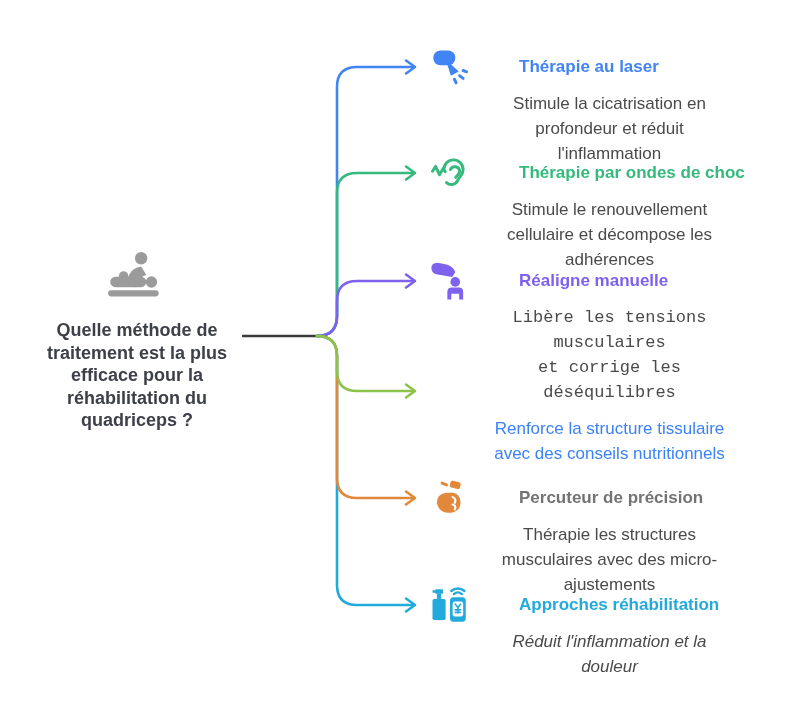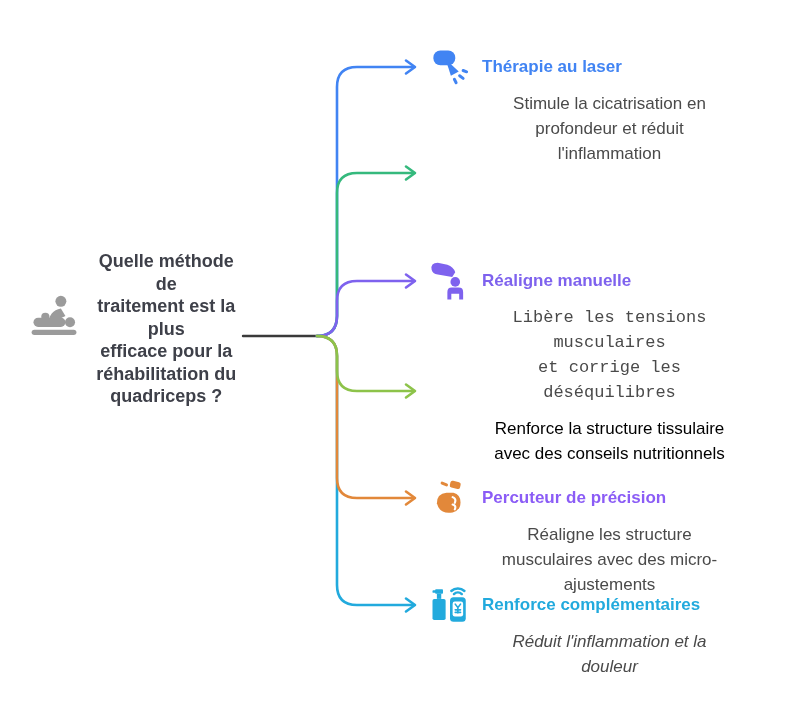--- a/index.html
+++ b/index.html
@@ -3,29 +3,29 @@
 <meta charset="utf-8">
 <style>
   html,body{margin:0;padding:0;}
   body{
     width:806px;height:728px;position:relative;background:#ffffff;
     font-family:"Liberation Sans", sans-serif;overflow:hidden;
   }
   #connectors{position:absolute;left:0;top:0;width:806px;height:728px;}
   .center-node{
     position:absolute;left:28px;top:250px;width:218px;
-    display:flex;flex-direction:row;align-items:center;text-align:center;
+    display:flex;flex-direction:column;align-items:center;text-align:center;
   }
   .center-node .big-icon{width:66px;height:62px;display:block;margin-bottom:7px;}
   .question{
     font-size:18px;font-weight:bold;line-height:22.5px;margin:0;
     white-space:pre-line;
   }
   .branch{position:absolute;left:427px;width:310px;}
-  .branch-header{display:flex;align-items:center;height:44px;}
+  .branch-header{display:flex;align-items:center;height:44px;gap:37px;}
   .branch-header .icon{width:46px;height:44px;flex:0 0 46px;display:flex;align-items:center;justify-content:center;}
   .branch-header .icon svg{width:44px;height:42px;display:block;}
   .branch-title{font-size:17px;font-weight:bold;margin:0 0 0 9px;white-space:nowrap;}
   .branch-desc{
     font-size:17px;line-height:25px;margin:2px 0 0 55px;
     white-space:pre-line;
     text-align:center;
   }
 </style>
 </head>
@@ -77,70 +77,83 @@
       </svg>
     </span>
     <h2 class="branch-title" style="color: rgb(65, 132, 243);">Thérapie au laser</h2>
   </div>
   <p class="branch-desc" style="color: rgb(74, 74, 74);">Stimule la cicatrisation en
 profondeur et réduit
 l'inflammation</p>
 </div>
 
 <div class="branch" style="top:151px">
+  <div class="branch-header">
+    <span class="icon" style="color: rgb(53, 185, 125);">
+      <svg viewBox="0 0 48 48" fill="none" stroke="currentColor" stroke-width="3.4" stroke-linecap="round" stroke-linejoin="round">
+        <path d="M17 20 a11 11 0 0 1 22 0 c0 6 -4 8 -6 12 a8 8 0 0 1 -13 3"></path>
+        <path d="M24.5 20 a5.5 5.5 0 0 1 10.5 2 c0 3 -2.5 4.5 -4.5 7"></path>
+        <path d="M4 22 l3.5 -5.5 4.5 9.5 4 -7 2.5 3.5"></path>
+      </svg>
+    </span>
+    <h2 class="branch-title" style="color: rgb(53, 185, 125);">Thérapie par ondes de choc</h2>
+  </div>
+  <p class="branch-desc" style="color: rgb(74, 74, 74);">Stimule le renouvellement
+cellulaire et décompose les
+adhérences</p>
 </div>
 
 <div class="branch" style="top:259px">
   <div class="branch-header">
     <span class="icon" style="color: rgb(126, 98, 238);">
       <svg viewBox="0 0 48 48" fill="currentColor">
         <path d="M3 11 Q1.5 3 10 3 L21 5.5 Q28 8 30 14 L26.5 19.5 L10 16.5 Q4 15.5 3 11 Z"></path>
         <circle cx="30" cy="25" r="5.5"></circle>
         <path d="M21 45 L21 36.5 Q21 31.5 26 31.5 L34 31.5 Q39 31.5 39 36.5 L39 45 L34.5 45 L34.5 38.5 L25.5 38.5 L25.5 45 Z"></path>
       </svg>
     </span>
     <h2 class="branch-title" style="color: rgb(126, 98, 238);">Réaligne manuelle</h2>
   </div>
   <p class="branch-desc" style="color: rgb(74, 74, 74); font-family: Liberation Mono, monospace;">Libère les tensions musculaires
 et corrige les déséquilibres</p>
 </div>
 
 <div class="branch" style="top:369px">
-  <p class="branch-desc" style="color: #000000; margin-top: 47px;">Renforce la structure tissulaire
+  <p class="branch-desc" style="color: #3b82f6; margin-top: 47px;">Renforce la structure tissulaire
 avec des conseils nutritionnels</p>
 </div>
 
 <div class="branch" style="top:476px">
   <div class="branch-header">
     <span class="icon" style="color: rgb(226, 136, 58);">
       <svg viewBox="0 0 48 48">
         <path d="M9 30 q0 -11 11 -12 l8 0 q8 2 8 11 q0 9 -9 11.5 q-15 2.5 -18 -10.5 z" fill="currentColor"></path>
         <path d="M27 23 q4.5 2 2.5 6.5 M27 31.5 q4.5 1 2.5 5.5" stroke="#ffffff" stroke-width="2.4" fill="none" stroke-linecap="round"></path>
         <rect x="24" y="5" width="12" height="8" rx="2.5" transform="rotate(14 30 9)" fill="currentColor"></rect>
         <path d="M15 7 L20 9" stroke="currentColor" stroke-width="3.4" stroke-linecap="round"></path>
       </svg>
     </span>
-    <h2 class="branch-title" style="color: #8b5cf6;">Percuteur de précision</h2>
+    <h2 class="branch-title" style="color: #737373;">Percuteur de précision</h2>
   </div>
-  <p class="branch-desc" style="color: rgb(74, 74, 74);">Réaligne les structure
+  <p class="branch-desc" style="color: rgb(74, 74, 74);">Thérapie les structures
 musculaires avec des micro-
 ajustements</p>
 </div>
 
 <div class="branch" style="top:583px">
   <div class="branch-header">
     <span class="icon" style="color: rgb(34, 170, 221);">
       <svg viewBox="0 0 48 48" fill="currentColor">
         <rect x="4" y="7" width="4" height="3" rx="1"></rect>
         <rect x="7" y="6" width="9" height="5" rx="1"></rect>
         <rect x="9" y="11" width="5" height="6"></rect>
         <rect x="4" y="17" width="15" height="24" rx="2"></rect>
         <rect x="24" y="15" width="18" height="28" rx="4"></rect>
         <rect x="27" y="20" width="12" height="17" rx="2.5" fill="#ffffff"></rect>
         <path d="M30 23 L33 27 L36 23 M33 27 L33 33 M30 29.5 L36 29.5 M30 32.5 L36 32.5" stroke="currentColor" stroke-width="1.9" fill="none" stroke-linecap="round" stroke-linejoin="round"></path>
         <path d="M28.5 11.5 a6.5 6.5 0 0 1 9 0 M25.5 8 a11 11 0 0 1 15 0" stroke="currentColor" stroke-width="2.8" fill="none" stroke-linecap="round"></path>
       </svg>
     </span>
-    <h2 class="branch-title" style="color: rgb(34, 170, 221);">Renforce complémentaires</h2>
+    <h2 class="branch-title" style="color: rgb(34, 170, 221);">Approches réhabilitation</h2>
   </div>
   <p class="branch-desc" style="color: rgb(74, 74, 74); font-style: italic;">Réduit l'inflammation et la
 douleur</p>
 </div>
 
 </body></html>

